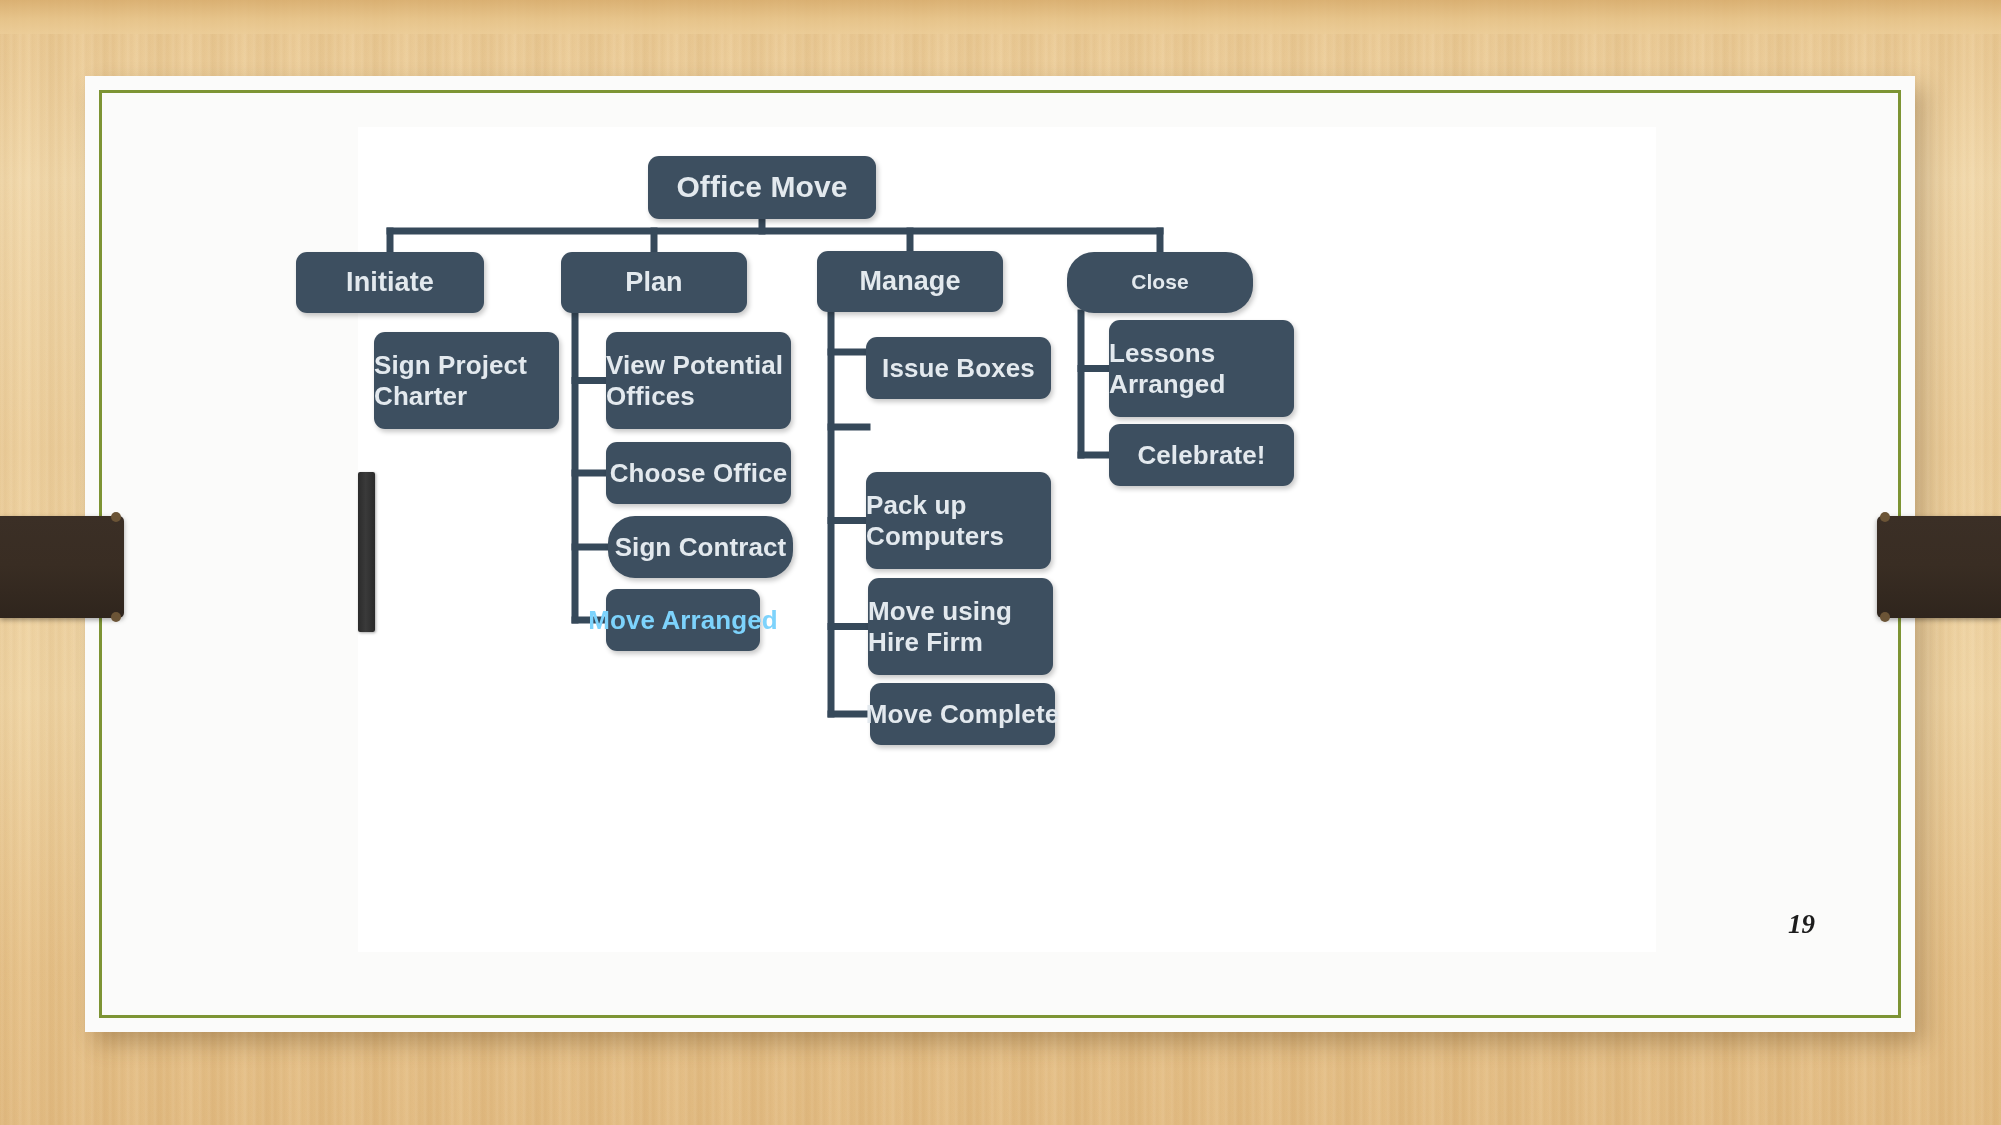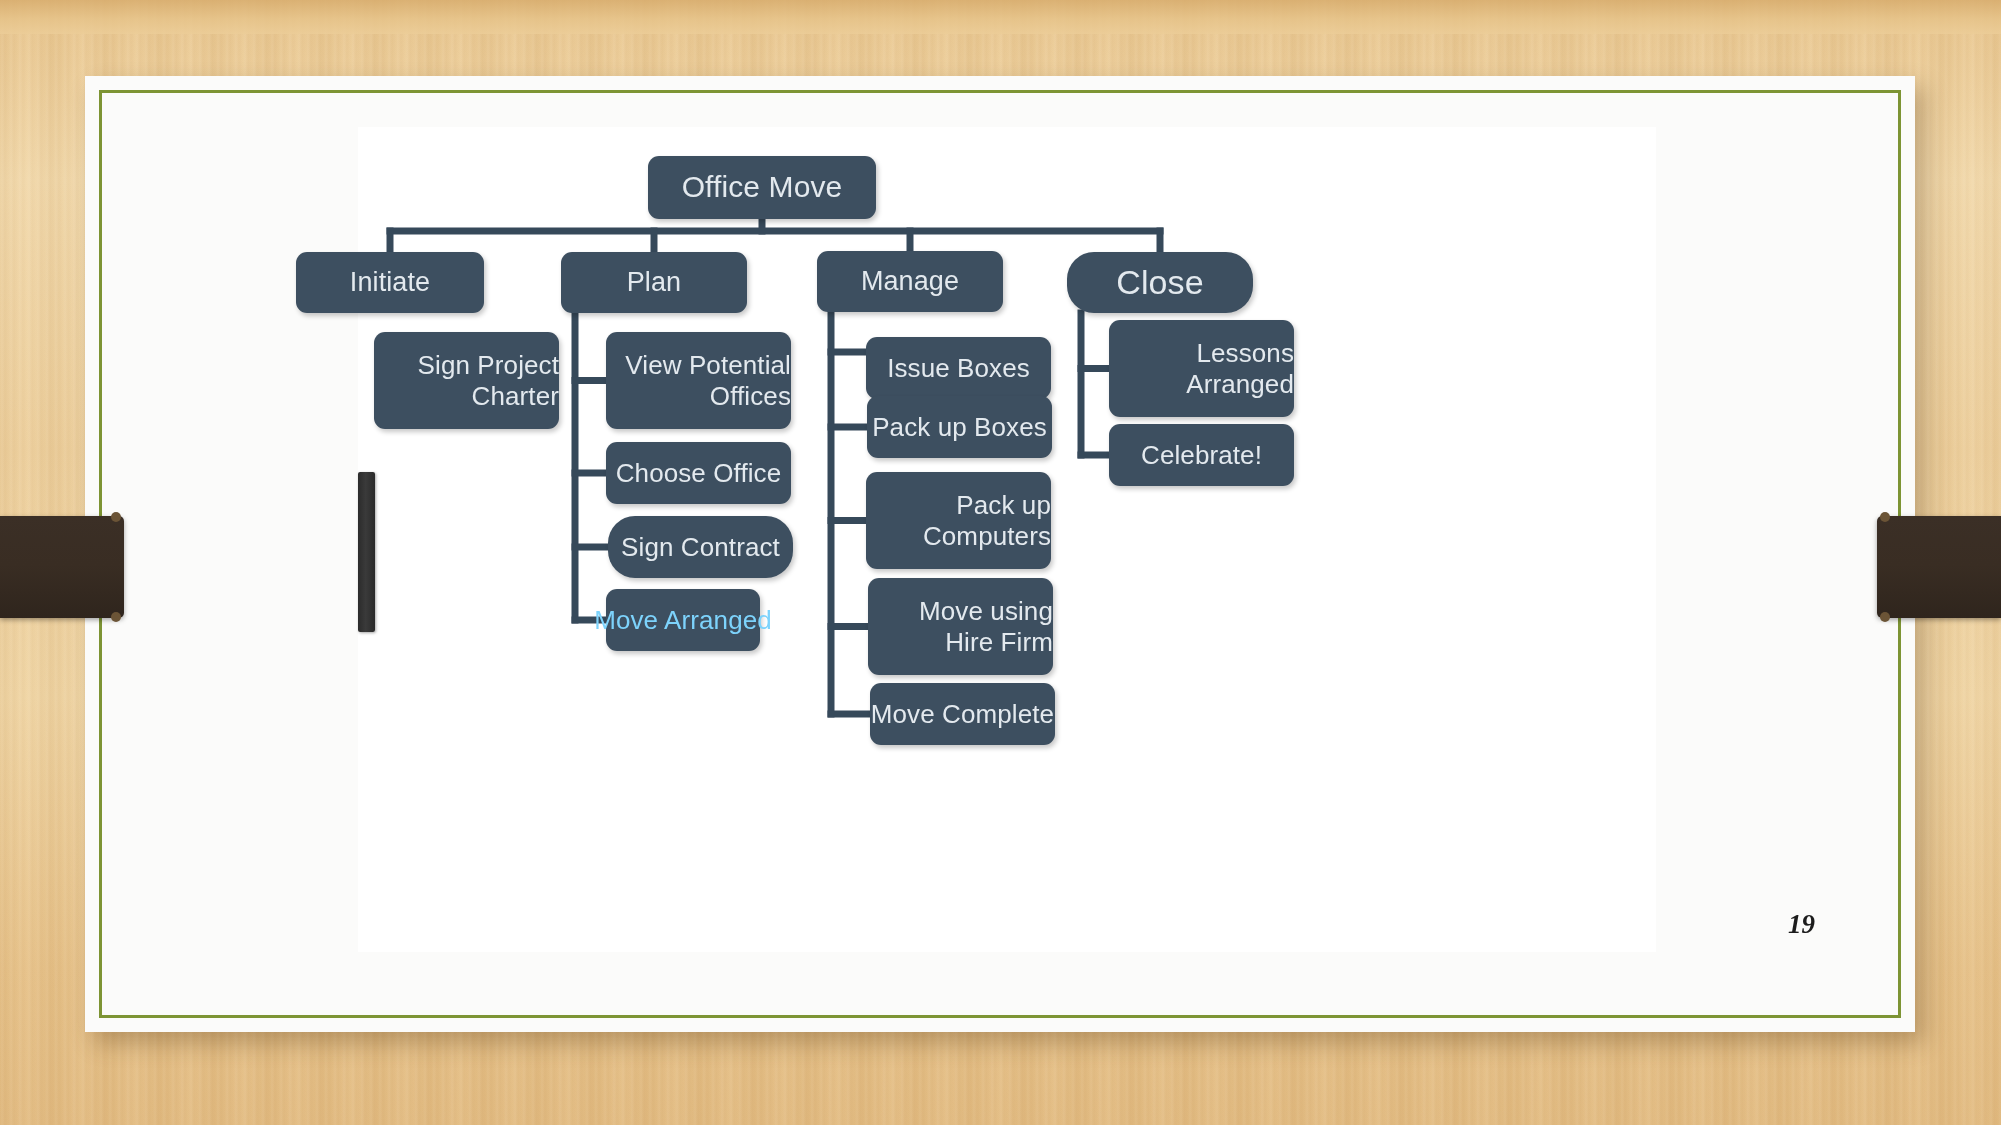--- a/index.html
+++ b/index.html
@@ -102,25 +102,26 @@
 
   
   .node {
     position: absolute;
     background: #3d4f60;
     border-radius: 11px;
     color: #e3e9ee;
     display: flex;
     align-items: center;
     justify-content: center;
-    text-align: right;
+    text-align: left;
     line-height: 1.16;
     letter-spacing: .1px;
     box-shadow: 2px 3px 5px rgba(0,0,0,0.22);
     white-space: nowrap;
+    font-weight: bold;
   }
   .node.wrap { white-space: normal; }
 
   
   #page-number {
     position: absolute;
     right: 100px; bottom: 92px;
     font-family: "Liberation Serif", serif;
     font-weight: bold;
     font-style: italic;
@@ -178,43 +179,40 @@
       </div>
       <div class="node" style="left: -62px; top: 125px; width: 188px; height: 61px; font-size: 27px; background: rgb(61, 79, 96); color: rgb(227, 233, 238);">
         <span>Initiate</span>
       </div>
       <div class="node" style="left: 203px; top: 125px; width: 186px; height: 61px; font-size: 27px; background: rgb(61, 79, 96); color: rgb(227, 233, 238);">
         <span>Plan</span>
       </div>
       <div class="node" style="left: 459px; top: 124px; width: 186px; height: 61px; font-size: 27px; background: rgb(61, 79, 96); color: rgb(227, 233, 238);">
         <span>Manage</span>
       </div>
-      <div class="node" style="left: 709px; top: 125px; width: 186px; height: 61px; font-size: 34px; background: rgb(61, 79, 96); color: rgb(227, 233, 238); border-radius: 27px;">
+      <div class="node" style="left: 709px; top: 125px; width: 186px; height: 61px; font-size: 21px; background: rgb(61, 79, 96); color: rgb(227, 233, 238); border-radius: 27px;">
         <span>Close</span>
       </div>
       <div class="node wrap" style="left: -22px; top: 205px; width: 185px; height: 97px; font-size: 26px; background: rgb(61, 79, 96); color: rgb(227, 233, 238); margin-left: 38px;">
         <span>Sign Project Charter</span>
       </div>
       <div class="node wrap" style="left: 248px; top: 205px; width: 185px; height: 97px; font-size: 26px; background: rgb(61, 79, 96); color: rgb(227, 233, 238);">
         <span>View Potential Offices</span>
       </div>
       <div class="node" style="left: 248px; top: 315px; width: 185px; height: 62px; font-size: 26px; background: rgb(61, 79, 96); color: rgb(227, 233, 238);">
         <span>Choose Office</span>
       </div>
       <div class="node" style="left: 250px; top: 389px; width: 185px; height: 62px; font-size: 26px; background: rgb(61, 79, 96); color: rgb(227, 233, 238); border-radius: 27px;">
         <span>Sign Contract</span>
       </div>
       <div class="node" style="left: 248px; top: 462px; width: 154px; height: 62px; font-size: 26px; background: rgb(61, 79, 96); color: #7dd3fc;">
         <span>Move Arranged</span>
       </div>
       <div class="node" style="left: 508px; top: 194px; width: 185px; height: 62px; font-size: 26px; background: rgb(61, 79, 96); color: rgb(227, 233, 238); margin-top: 16px;">
         <span>Issue Boxes</span>
-      </div>
-      <div class="node" style="left: 509px; top: 269px; width: 185px; height: 62px; font-size: 26px; background: rgb(61, 79, 96); color: rgb(227, 233, 238);">
-        <span>Pack up Boxes</span>
       </div>
       <div class="node wrap" style="left: 508px; top: 345px; width: 185px; height: 97px; font-size: 26px; background: rgb(61, 79, 96); color: rgb(227, 233, 238);">
         <span>Pack up Computers</span>
       </div>
       <div class="node wrap" style="left: 510px; top: 451px; width: 185px; height: 97px; font-size: 26px; background: rgb(61, 79, 96); color: rgb(227, 233, 238);">
         <span>Move using Hire Firm</span>
       </div>
       <div class="node" style="left: 512px; top: 556px; width: 185px; height: 62px; font-size: 26px; background: rgb(61, 79, 96); color: rgb(227, 233, 238);">
         <span>Move Complete</span>
       </div>

